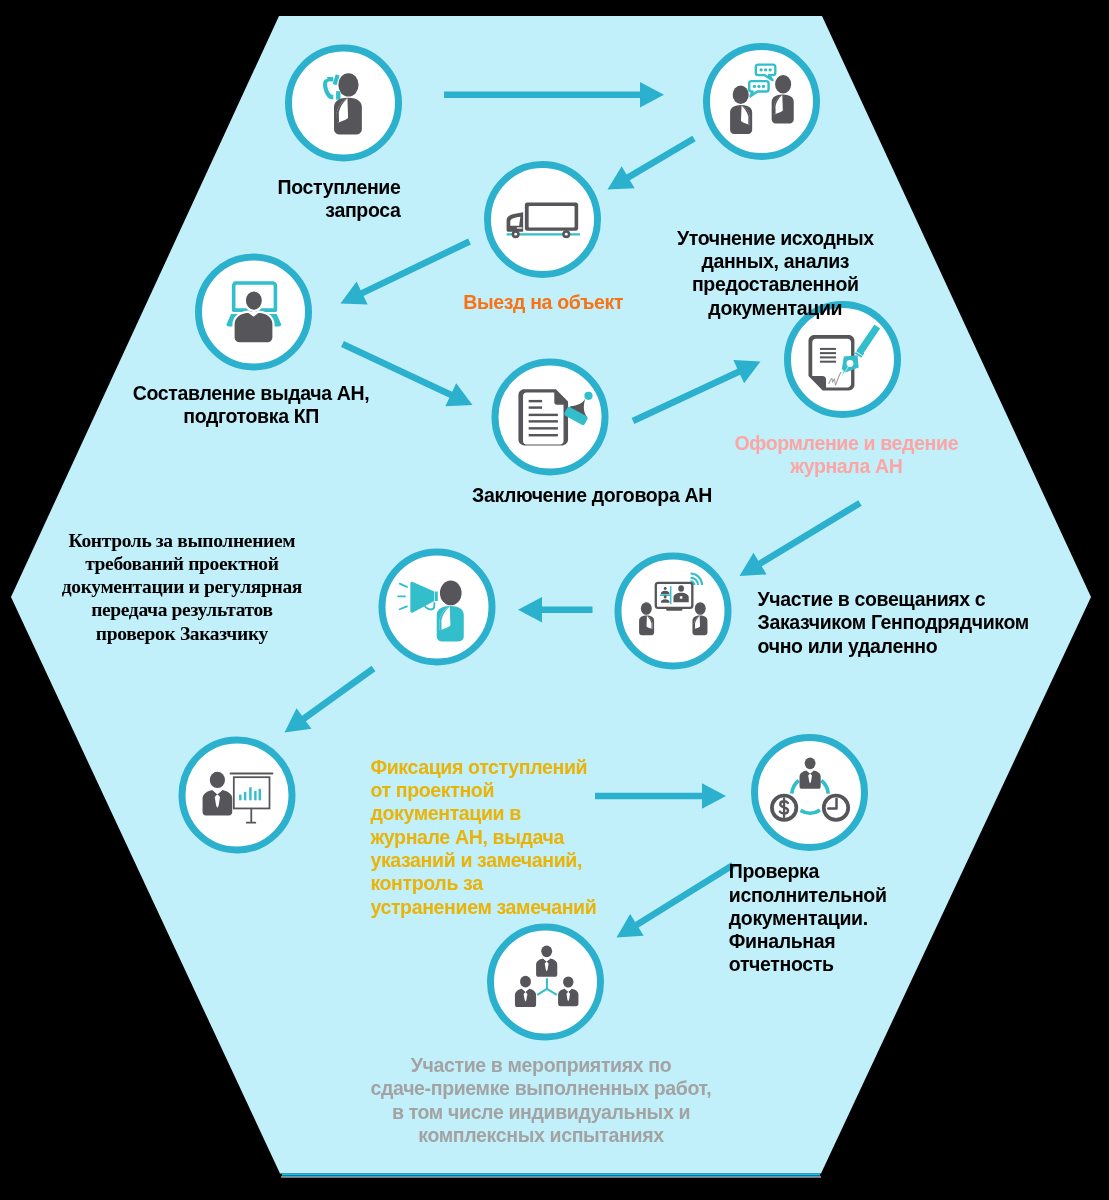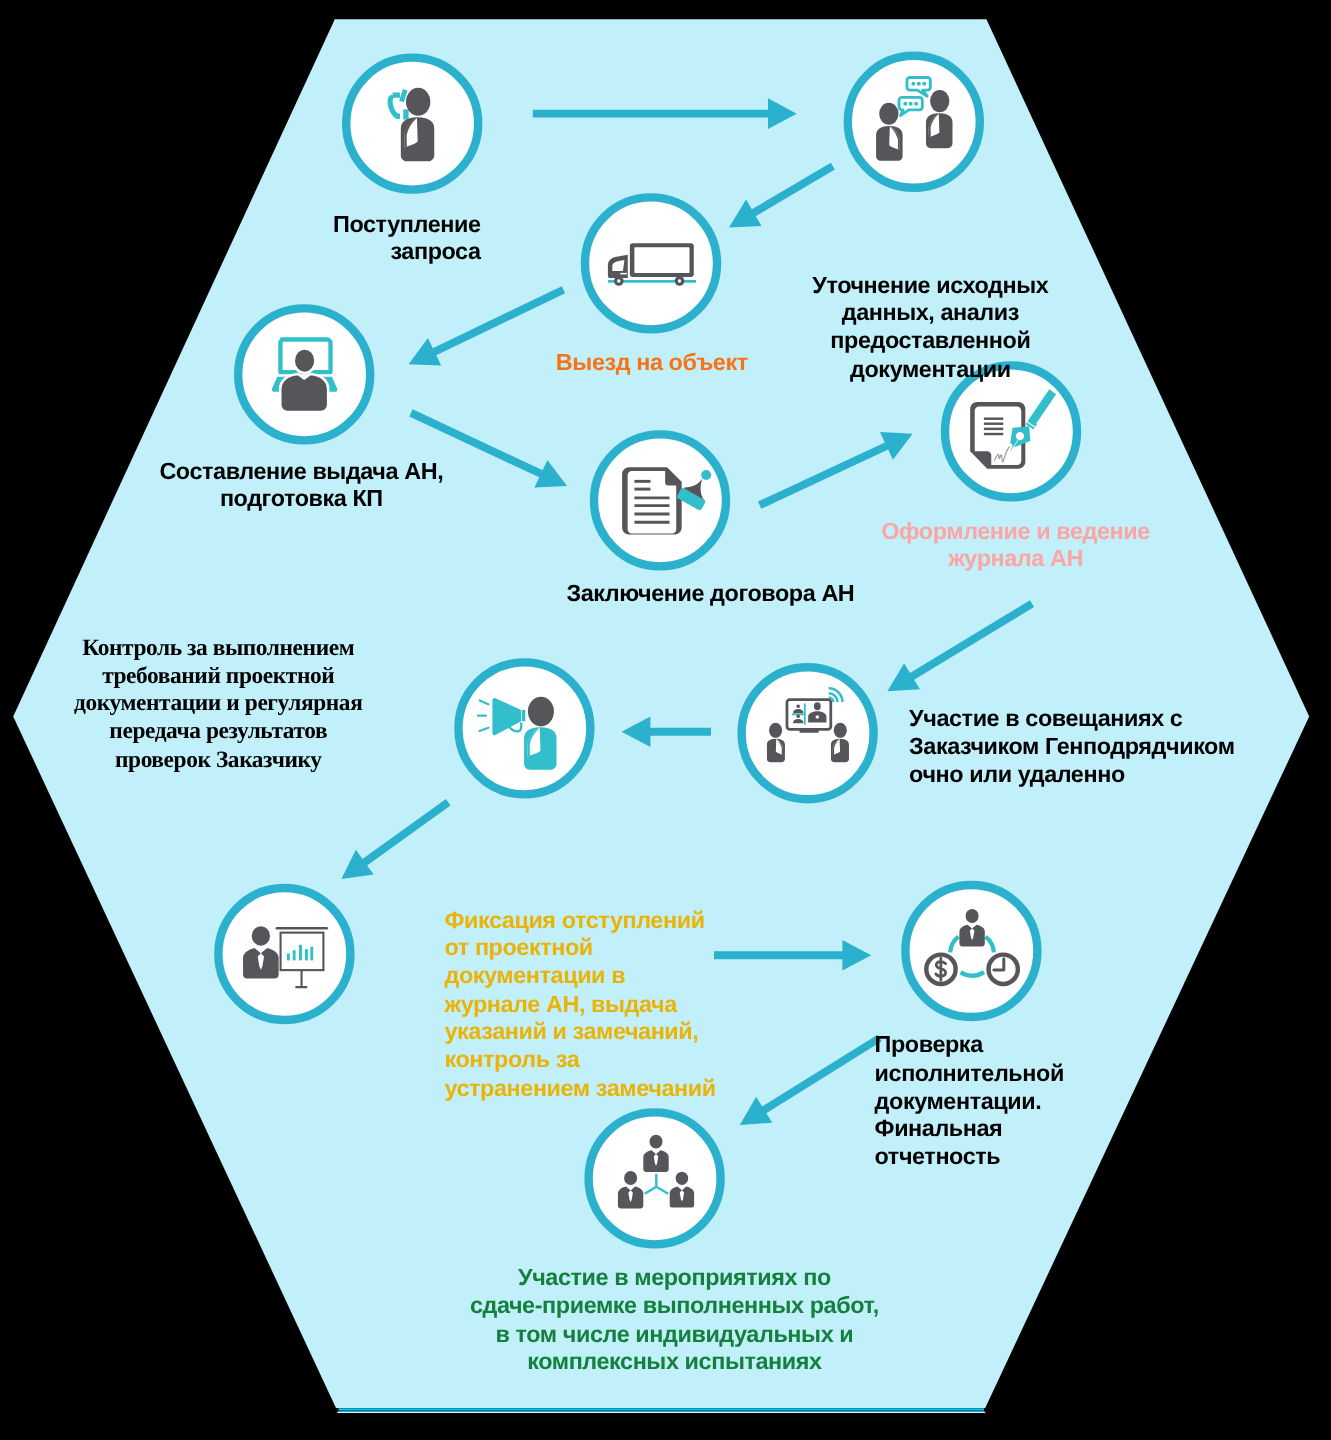--- a/index.html
+++ b/index.html
@@ -342,18 +342,18 @@
 документации в
 журнале АН, выдача
 указаний и замечаний,
 контроль за
 устранением замечаний</div>
       <div class="nodelabel" style="top: 860.3px; color: rgb(0, 0, 0); text-align: left; left: 807.7px; transform: translateX(-50%);">Проверка
 исполнительной
 документации.
 Финальная
 отчетность</div>
-      <div class="nodelabel" style="top: 1054.1px; color: #15803d; text-align: center; left: 562px; transform: translateX(-50%);">Участие в мероприятиях по
+      <div class="nodelabel" style="top: 1054.1px; color: #a3a3a3; text-align: center; left: 541px; transform: translateX(-50%);">Участие в мероприятиях по
 сдаче-приемке выполненных работ,
 в том числе индивидуальных и
 комплексных испытаниях</div>
     </div>
 </div>
 
 </body></html>

